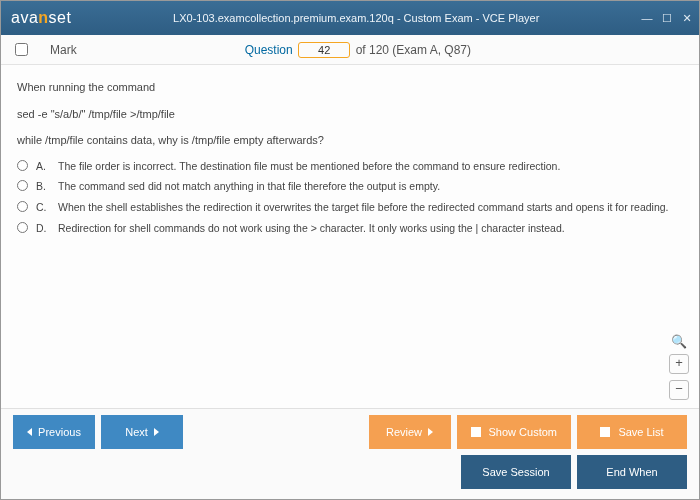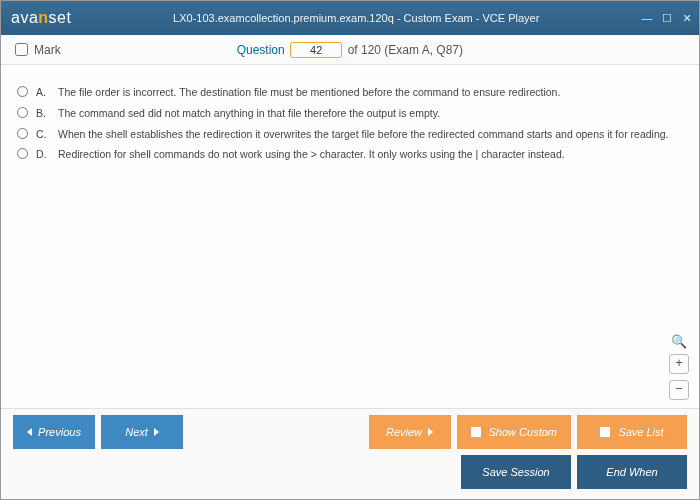--- a/index.html
+++ b/index.html
@@ -5,39 +5,39 @@
   * { box-sizing: border-box; margin: 0; padding: 0; font-family: Arial, Helvetica, sans-serif; }
   html, body { width: 700px; height: 500px; overflow: hidden; background: #e8e8e8; }
   .app { width: 700px; height: 500px; background: #fdfdfd; border: 1px solid #999; display: flex; flex-direction: column; }
   .titlebar { height: 34px; background: linear-gradient(#3a6d95,#2e5d83); color: #fff; display: flex; align-items: center; padding: 0 6px 0 10px; font-size: 11px; position: relative; }
   .logo { font-size: 16px; font-weight: 400; letter-spacing: 0.5px; font-family: Arial, sans-serif; }
   .logo .n { color: #f5a623; font-weight: 700; }
   .title-text { flex: 1; text-align: center; font-size: 11px; color: #eef4f9; }
   .win-controls { display: flex; gap: 8px; color: #dfeaf2; font-size: 11px; }
   .win-controls span { cursor: pointer; width: 12px; text-align: center; }
   .question-header { height: 30px; background: #fbfbfb; border-bottom: 1px solid #e3e3e3; display: flex; align-items: center; padding: 0 14px; font-size: 12px; color: #555; }
-  .mark-wrap { display: flex; align-items: center; gap: 6px; }
+  .mark-wrap { display: flex; align-items: center; gap: 22px; }
   .mark-wrap input { width: 13px; height: 13px; }
   .q-label { flex: 1; text-align: center; color: #555; }
   .q-label .qword { color: #0369a1; }
   .q-label .qnum { display: inline-block; border: 1px solid #f5a623; border-radius: 3px; padding: 1px 19px; color: #333; margin: 0 2px; font-size: 11px; }
   .content { flex: 1; padding: 14px 16px 8px 16px; font-size: 11px; color: #444; line-height: 1.5; position: relative; overflow: hidden; }
   .qtext-block { margin-bottom: 10px; }
   .qtext-line { margin-bottom: 10px; }
   .answers { margin-top: 6px; }
   .answer-row { display: flex; align-items: flex-start; gap: 8px; margin-bottom: 5px; font-size: 10.5px; color: #444; }
   .answer-row input[type=radio] { margin-top: 1px; width: 11px; height: 11px; }
   .answer-letter { min-width: 14px; }
   .zoom-controls { position: absolute; right: 10px; bottom: 8px; display: flex; flex-direction: column; gap: 6px; align-items: center; }
   .zoom-btn { width: 20px; height: 20px; border: 1px solid #bbb; border-radius: 3px; background: #fcfcfc; font-size: 13px; line-height: 16px; text-align: center; color: #555; cursor: pointer; }
   .zoom-mag { width: 16px; height: 16px; color: #999; font-size: 13px; text-align: center; }
   .footer { border-top: 1px solid #e0e0e0; background: #fafafa; padding: 6px 12px 10px 12px; }
   .footer-row { display: flex; align-items: center; gap: 6px; margin-bottom: 6px; }
   .footer-row:last-child { margin-bottom: 0; justify-content: flex-end; }
-  .btn { height: 34px; font-size: 11px; border: none; cursor: pointer; display: inline-flex; align-items: center; justify-content: center; padding: 16px 14px; color: #fff; font-style: italic; }
+  .btn { height: 34px; font-size: 11px; border: none; cursor: pointer; display: inline-flex; align-items: center; justify-content: center; padding: 16px 14px; color: #fff; }
   .btn-blue { background: #3f89c3; min-width: 82px; }
   .btn-orange { background: #f5a051; min-width: 82px; }
   .btn-orange-wide { background: #f5a051; min-width: 110px; }
   .btn-dark { background: #2e5d83; min-width: 110px; }
   .spacer { flex: 1; }
   .chk-square { display:inline-block; width:10px; height:10px; background:#fff; margin-right:8px; }
   .tri-left::before { content:""; display:inline-block; border-top:4px solid transparent; border-bottom:4px solid transparent; border-right:5px solid #fff; margin-right:6px; }
   .tri-right::after { content:""; display:inline-block; border-top:4px solid transparent; border-bottom:4px solid transparent; border-left:5px solid #fff; margin-left:6px; }
 </style>
 </head>
@@ -64,20 +64,25 @@
     </label>
     <div class="q-label">
       <span class="qword">Question</span>
       <span class="qnum">42</span>
       <span> of 120 (Exam A, Q87)</span>
     </div>
     <div style="width:46px"></div>
   </div>
 
   <div class="content">
+    <div class="qtext-block">
+      <div class="qtext-line">When running the command</div>
+      <div class="qtext-line">sed -e "s/a/b/" /tmp/file &gt;/tmp/file</div>
+      <div class="qtext-line">while /tmp/file contains data, why is /tmp/file empty afterwards?</div>
+    </div>
     <div class="answers">
       <div class="answer-row">
         <input type="radio" name="ans" style="">
         <span class="answer-letter">A.</span>
         <span>The file order is incorrect. The destination file must be mentioned before the command to ensure redirection.</span>
       </div>
       <div class="answer-row">
         <input type="radio" name="ans" style="">
         <span class="answer-letter">B.</span>
         <span>The command sed did not match anything in that file therefore the output is empty.</span>

